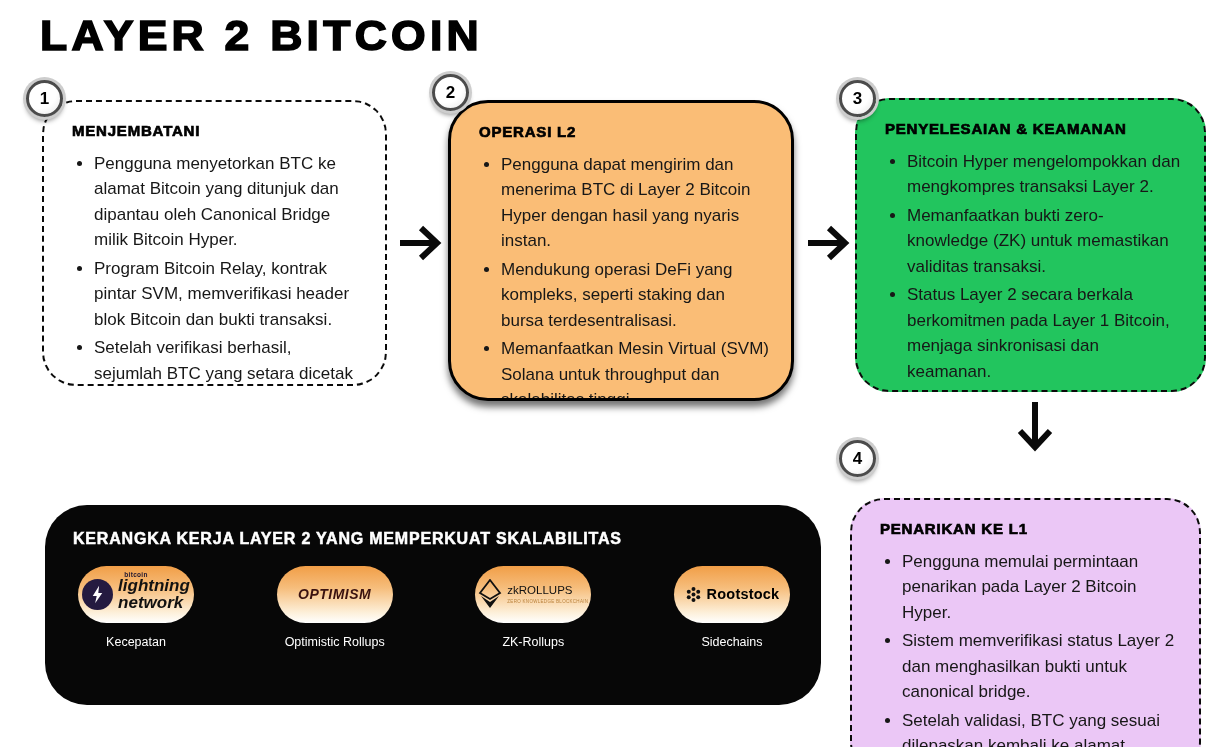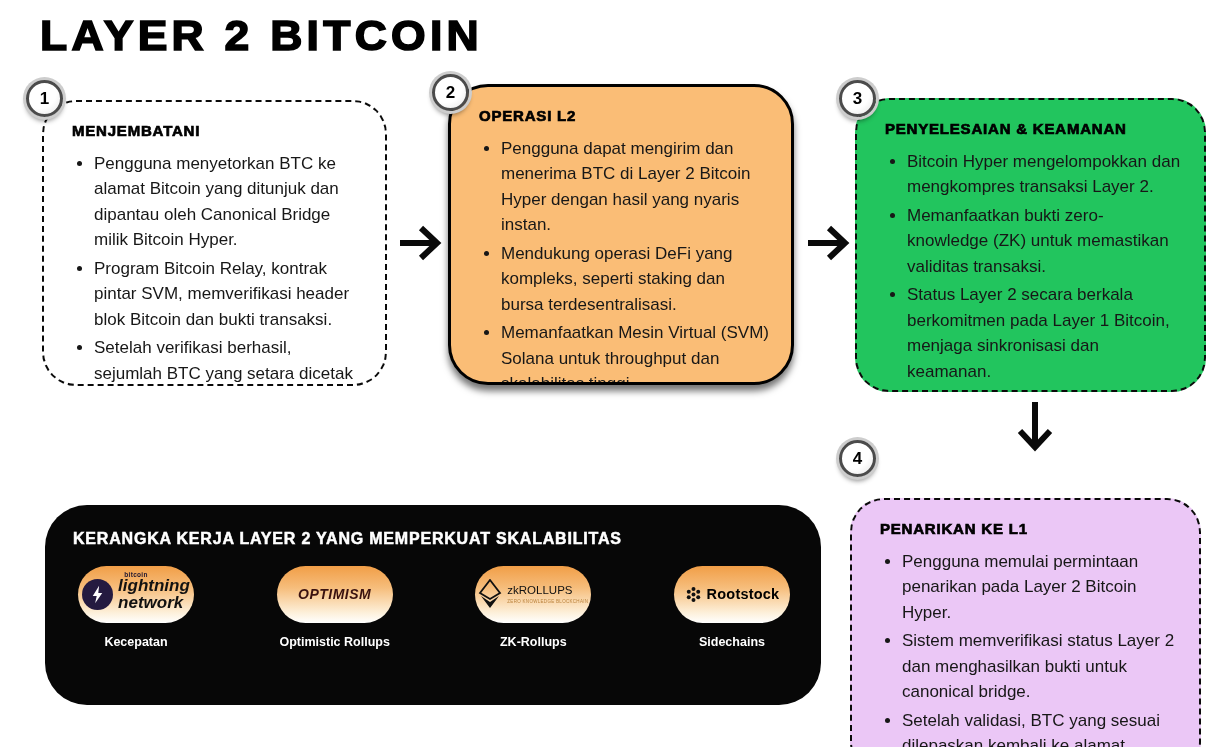--- a/index.html
+++ b/index.html
@@ -19,21 +19,21 @@
     position:absolute; border-radius:34px; padding:20px 22px 16px 26px;
     overflow:hidden;
   }
   .dashed { border:2.6px dashed #0a0a0a; }
   .grid-bg {
     background-image:
       repeating-linear-gradient(78deg, rgba(255,255,255,0) 0px, rgba(255,255,255,0) 54px, rgba(255,255,255,0.45) 54px, rgba(255,255,255,0.45) 56px),
       repeating-linear-gradient(168deg, rgba(255,255,255,0) 0px, rgba(255,255,255,0) 54px, rgba(255,255,255,0.45) 54px, rgba(255,255,255,0.45) 56px);
   }
   .box1 { left:42px;  top:100px; width:345px; height:286px; background:#ffffff; }
-  .box2 { left:448px; top:84px;  width:346px; height:301px; background:#fabd76;
+  .box2 { left:448px; top:100px;  width:346px; height:301px; background:#fabd76;
           border:3px solid #000; border-radius:40px;
           box-shadow:0 6px 7px rgba(0,0,0,0.55); }
   .box3 { left:855px; top:98px;  width:351px; height:294px; background:#22c55e; }
   .box4 { left:850px; top:458px; width:351px; height:278px; background:#ebc7f6;margin-top:40px; }
   .step-heading {
     font-size:15px; font-weight:bold; color:#000; letter-spacing:0.8px;
     -webkit-text-stroke:0.7px #000; line-height:1.25;
     margin:0 0 10px 2px; max-width:260px; text-transform:uppercase;
   }
   .bullets {
@@ -65,21 +65,21 @@
     font-size:16px; font-weight:bold; letter-spacing:0.8px; line-height:1.3;
     -webkit-text-stroke:0.5px #fff; max-width:660px; text-transform:uppercase;
   }
   .fw-row { display:flex; justify-content:space-between; margin-top:16px; padding:0 4px; }
   .fw-item { display:flex; flex-direction:column; align-items:center; width:118px; }
   .pill {
     width:116px; height:57px; border-radius:29px; position:relative;
     background:linear-gradient(180deg, #f19e47 0%, #f6bd7b 38%, #fdf0da 82%, #ffffff 100%);
     display:flex; align-items:center; justify-content:center; gap:5px;
   }
-  .fw-label { margin-top:12px; font-size:12.5px; font-weight:bold; color:#ffffff; }
+  .fw-label { margin-top:12px; font-size:12.5px; font-weight:normal; color:#ffffff; }
   .ln-top { position:absolute; top:5px; left:0; right:0; text-align:center;
             font-size:6.5px; font-weight:bold; color:#1c1430; letter-spacing:0.3px; }
   .ln-circle { width:31px; height:31px; border-radius:50%; background:#241a40;
                display:flex; align-items:center; justify-content:center; flex:0 0 auto; }
   .ln-text { font-size:17px; font-weight:bold; font-style:italic; color:#111;
              line-height:1.0; text-align:left; }
   .optimism-text { font-size:14px; font-weight:bold; font-style:italic;
                    color:#3a1210; letter-spacing:0.5px; }
   .zk-text { font-size:11.5px; font-weight:normal; color:#111; line-height:1.1; }
   .zk-sub { font-size:4.5px; color:#b9823d; letter-spacing:0.3px; margin-top:2px; }

